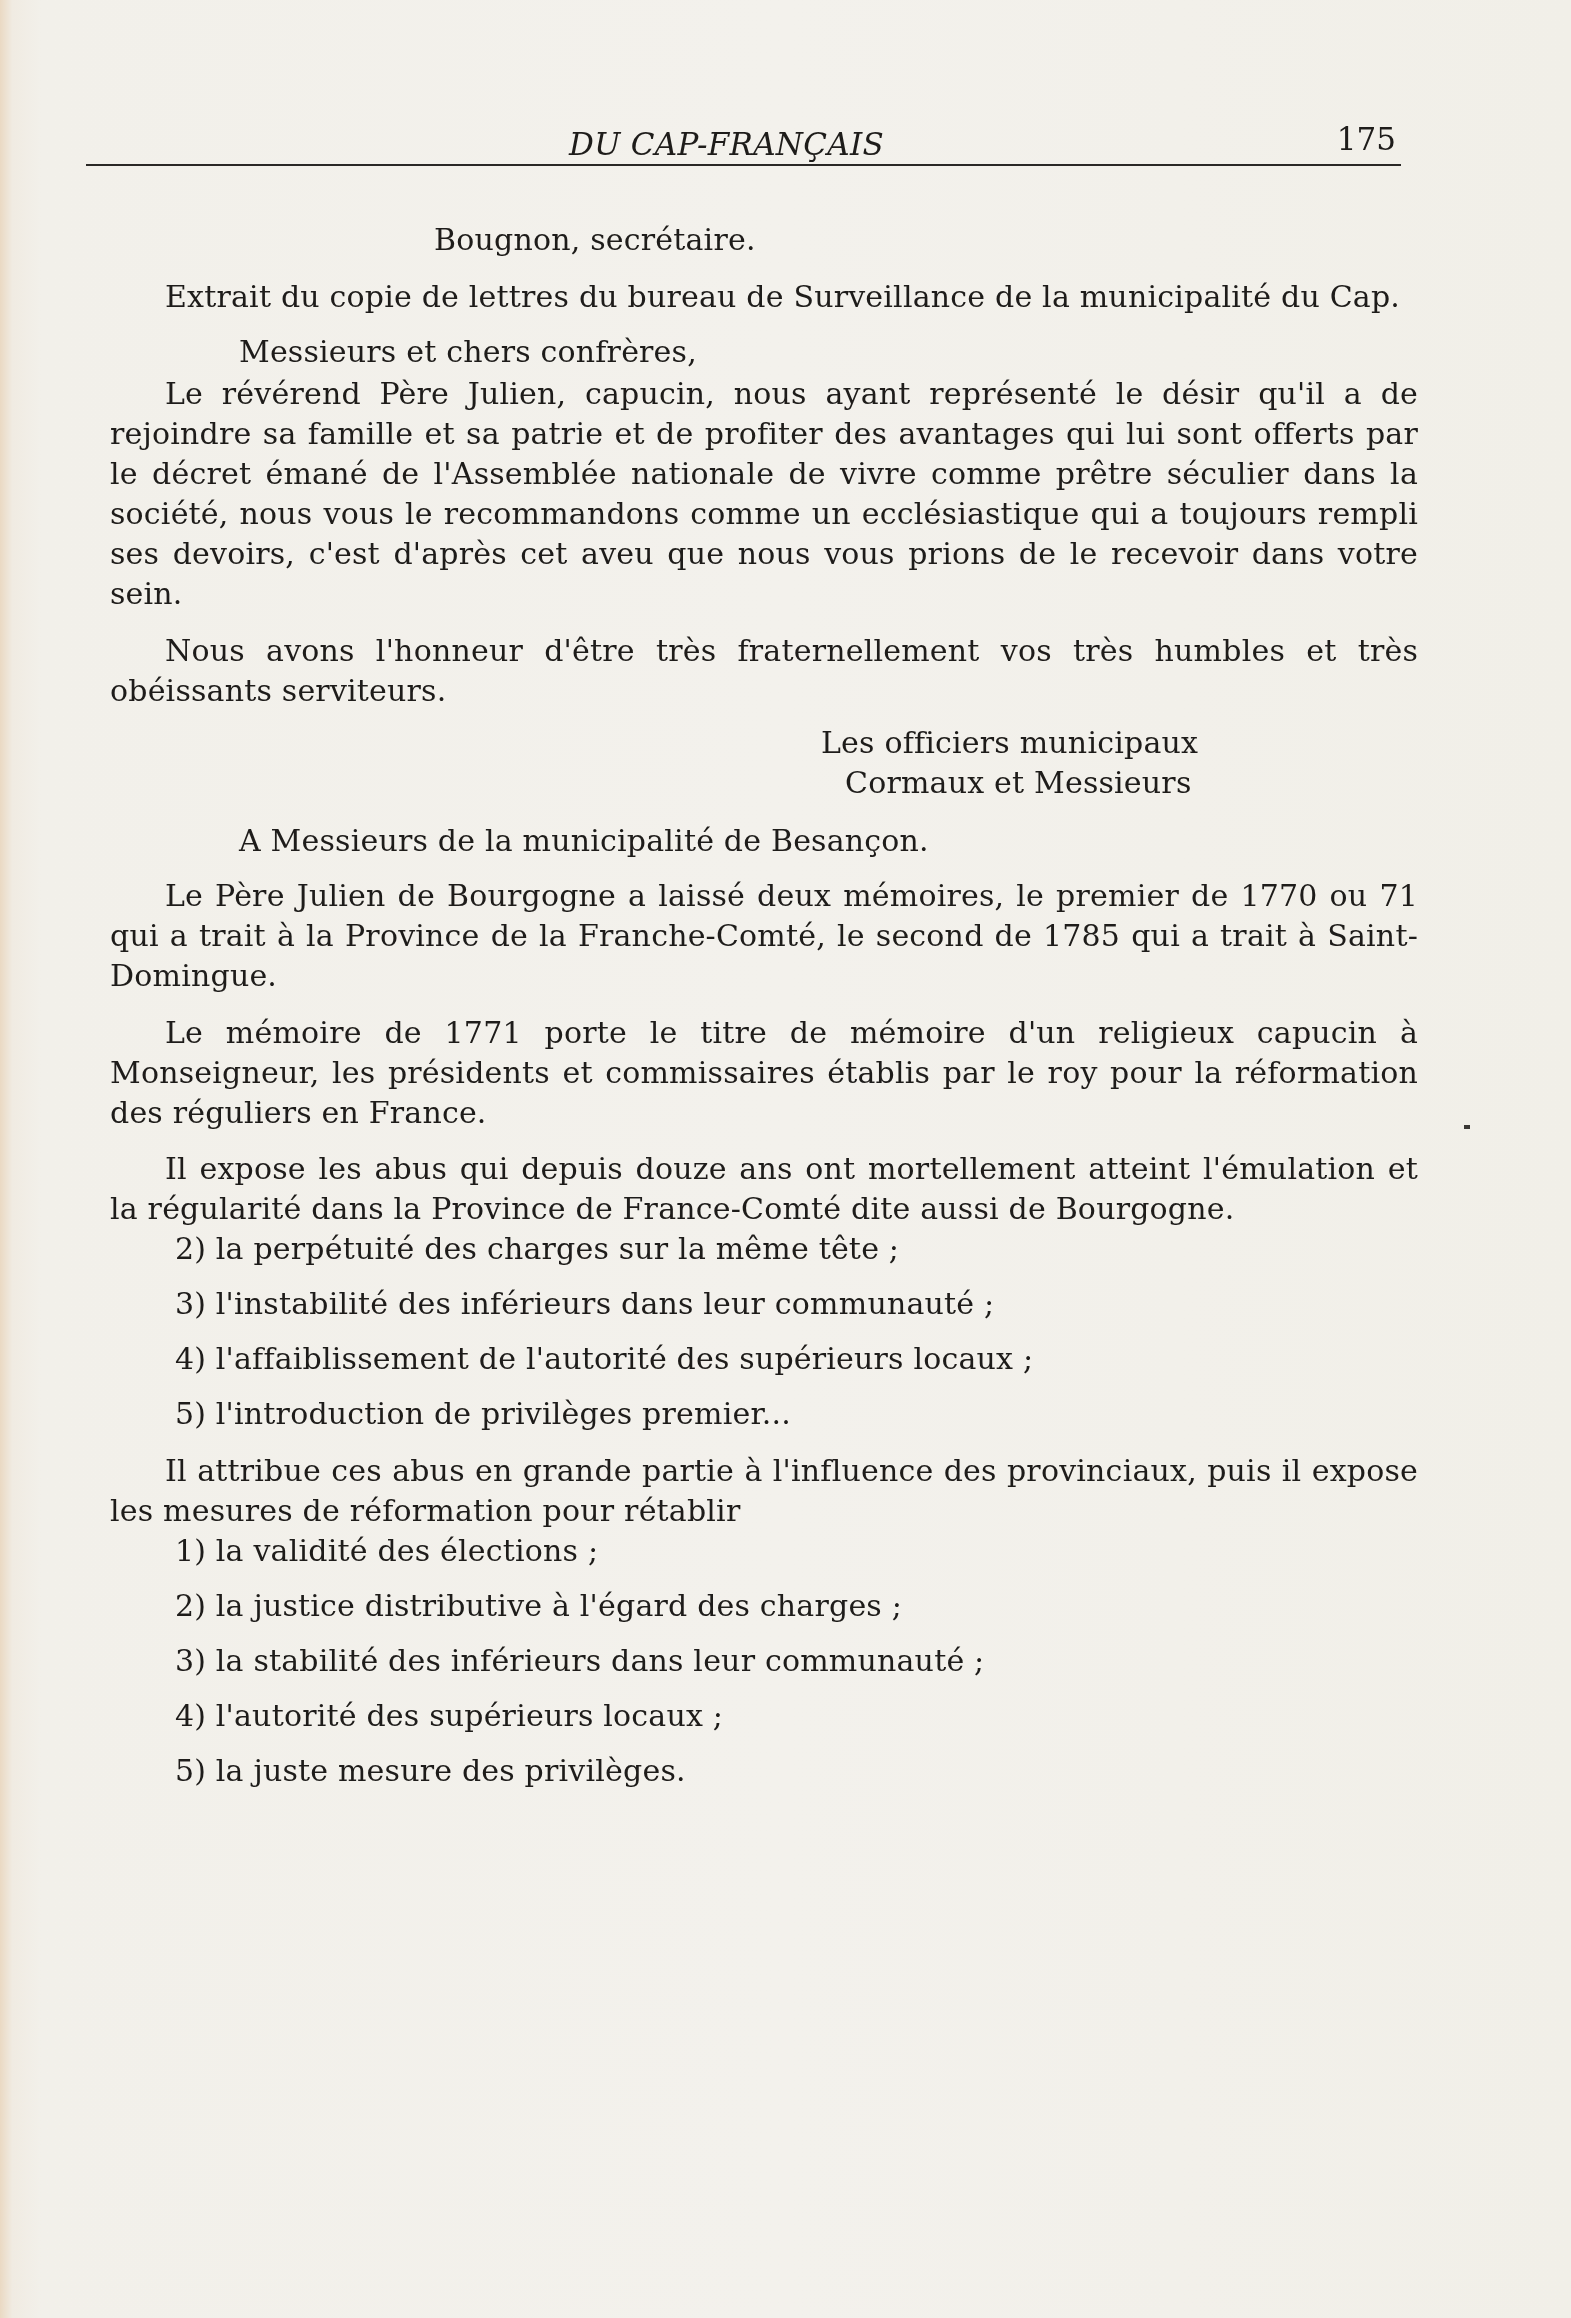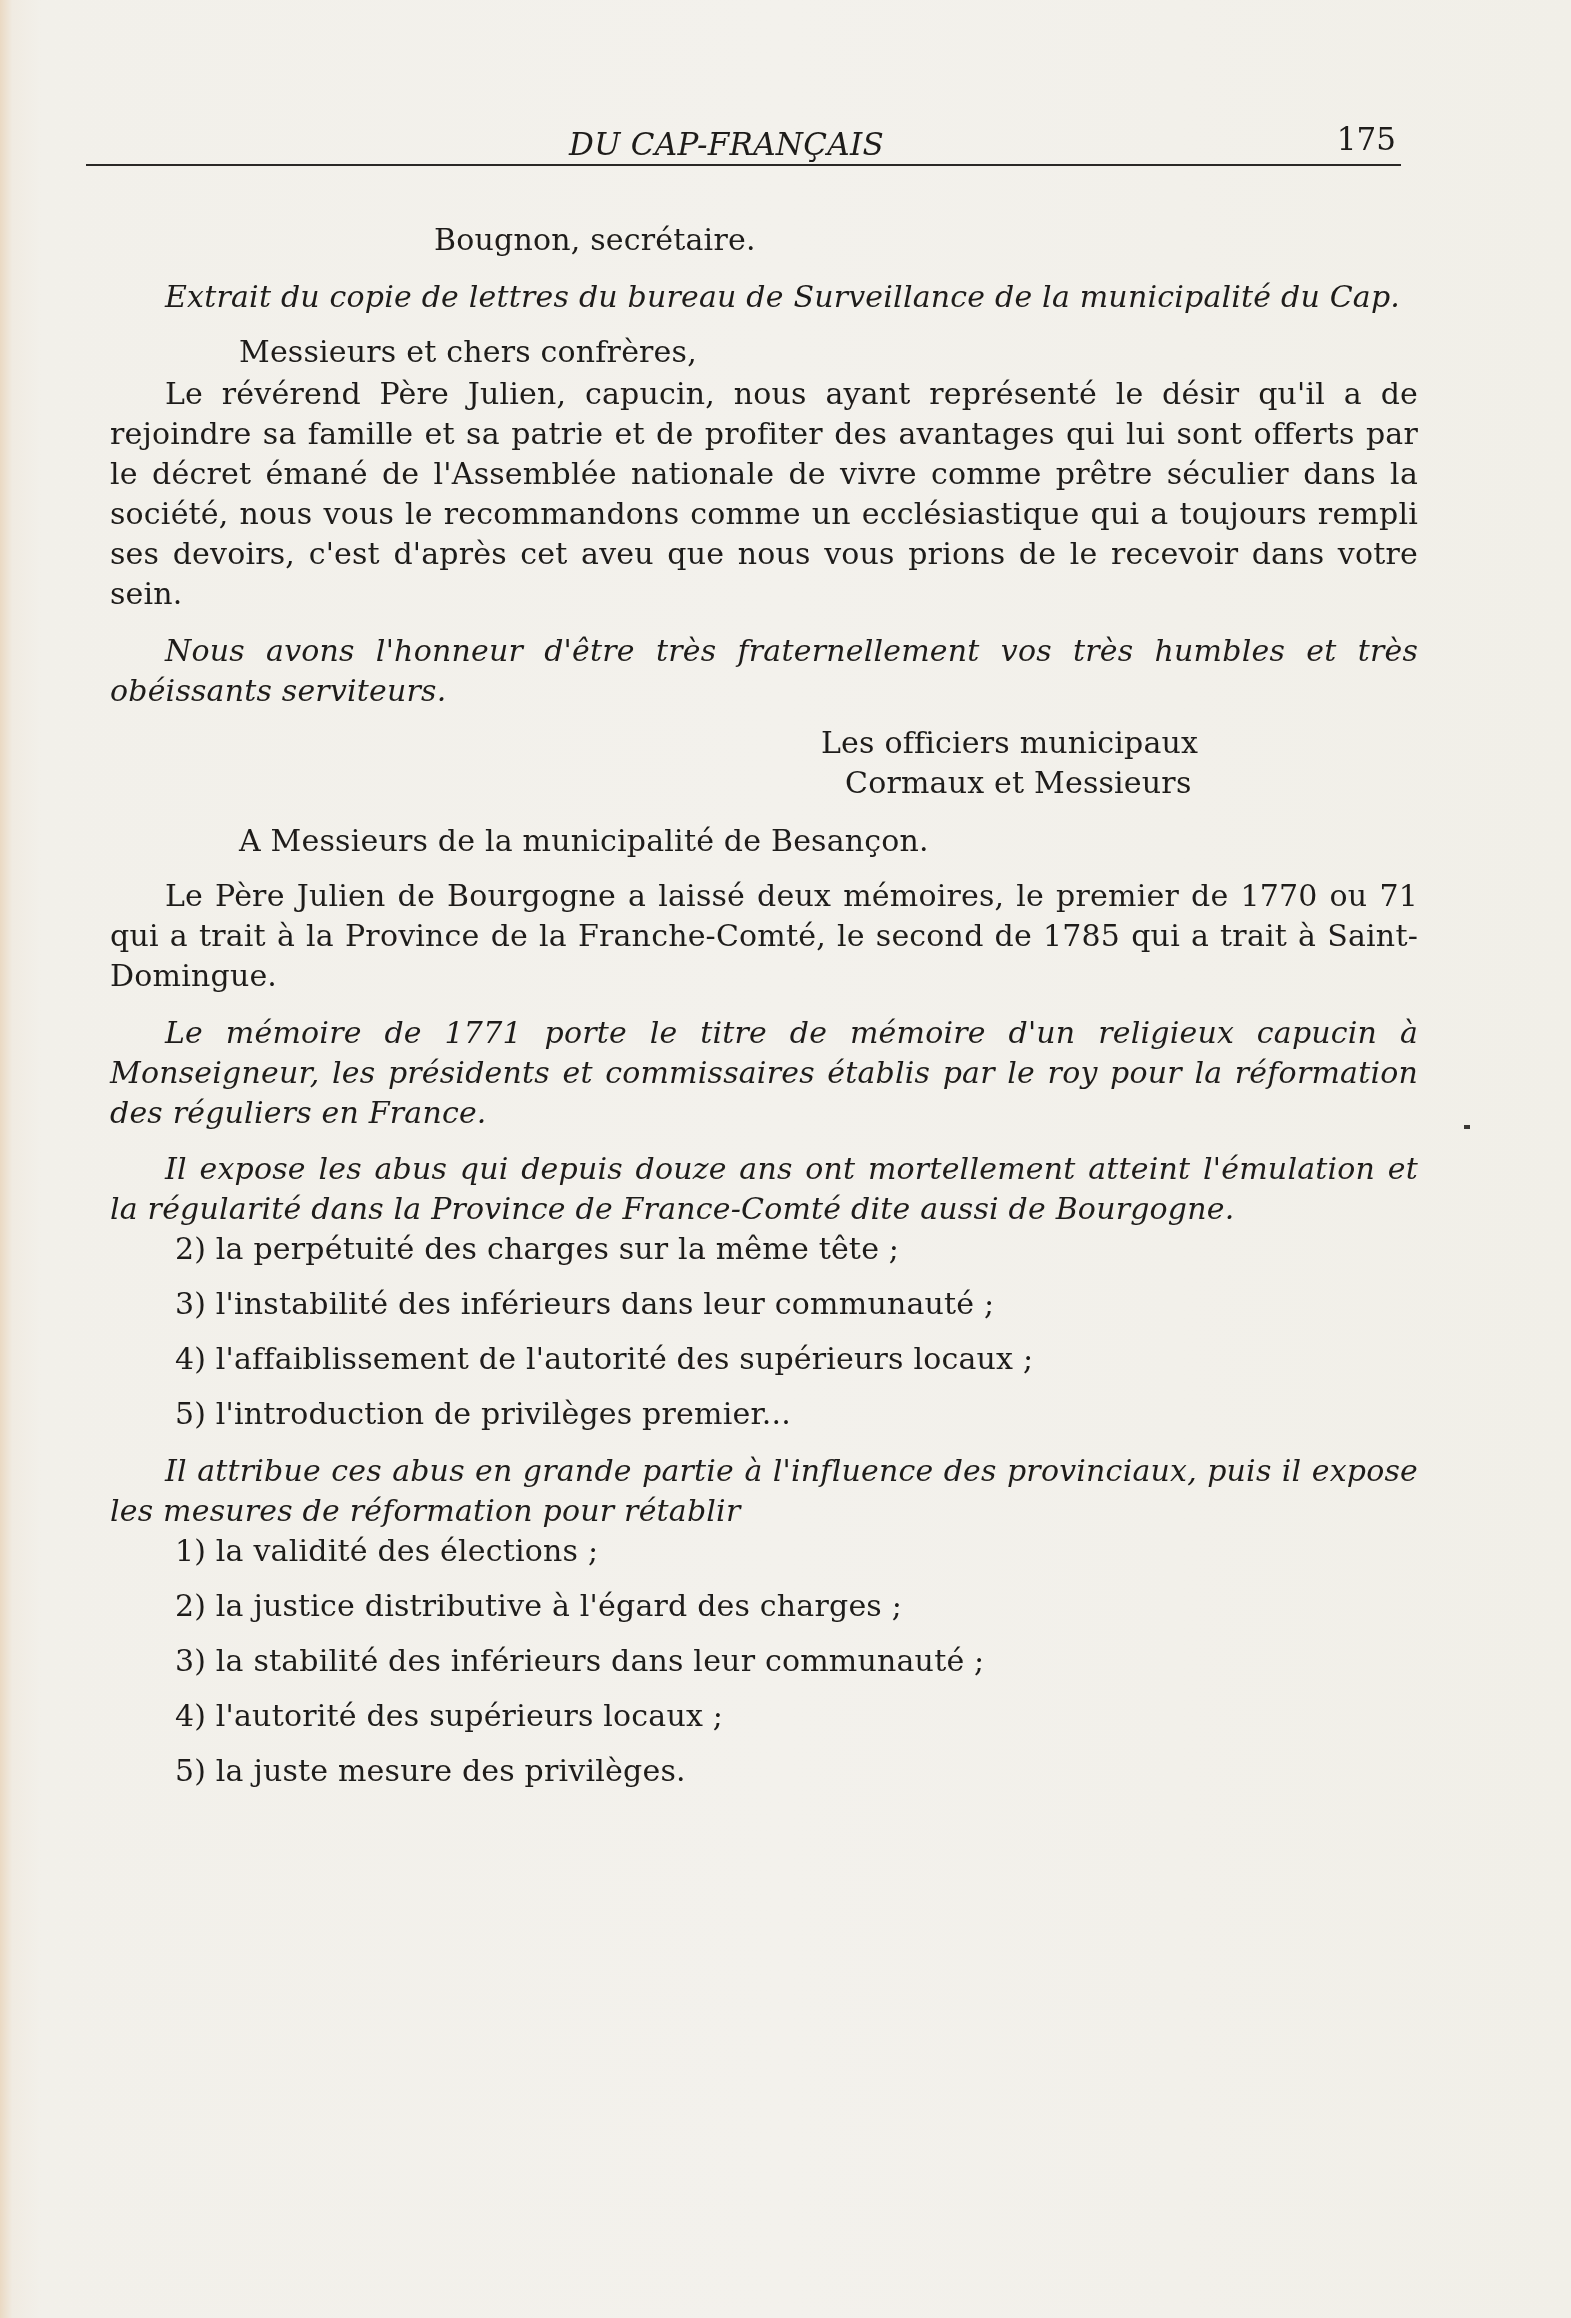--- a/index.html
+++ b/index.html
@@ -55,21 +55,21 @@
       top: 220px;
       width: 1308px;
       font-size: 30px;
       line-height: 40px;
       text-align: justify;
       letter-spacing: 0.2px;
     }
     .p { margin: 0; text-indent: 55px; }
     .signoff { margin: 0; padding-left: 324px; }
     .gap-s { margin-top: 15px; }
-    .gap-m { margin-top: 16.5px; font-style: italic; }
+    .gap-m { margin-top: 16.5px; }
     .date-line { margin: 15px 0 0 0; padding-left: 739px; }
     .sig1 { margin: 12.4px 0 0 0; padding-left: 711px; }
     .sig2 { margin: 0; padding-left: 735px; }
     .addressee { margin: 18px 0 0 0; padding-left: 129px; }
     .list { margin: 0; padding: 0; list-style: none; }
     .list li { margin: 0; padding-left: 65px; line-height: 40px; }
     .list li + li { margin-top: 15px; }
     .list .num { display: inline-block; margin-right: 9.6px; }
     .margin-mark {
       position: absolute;

